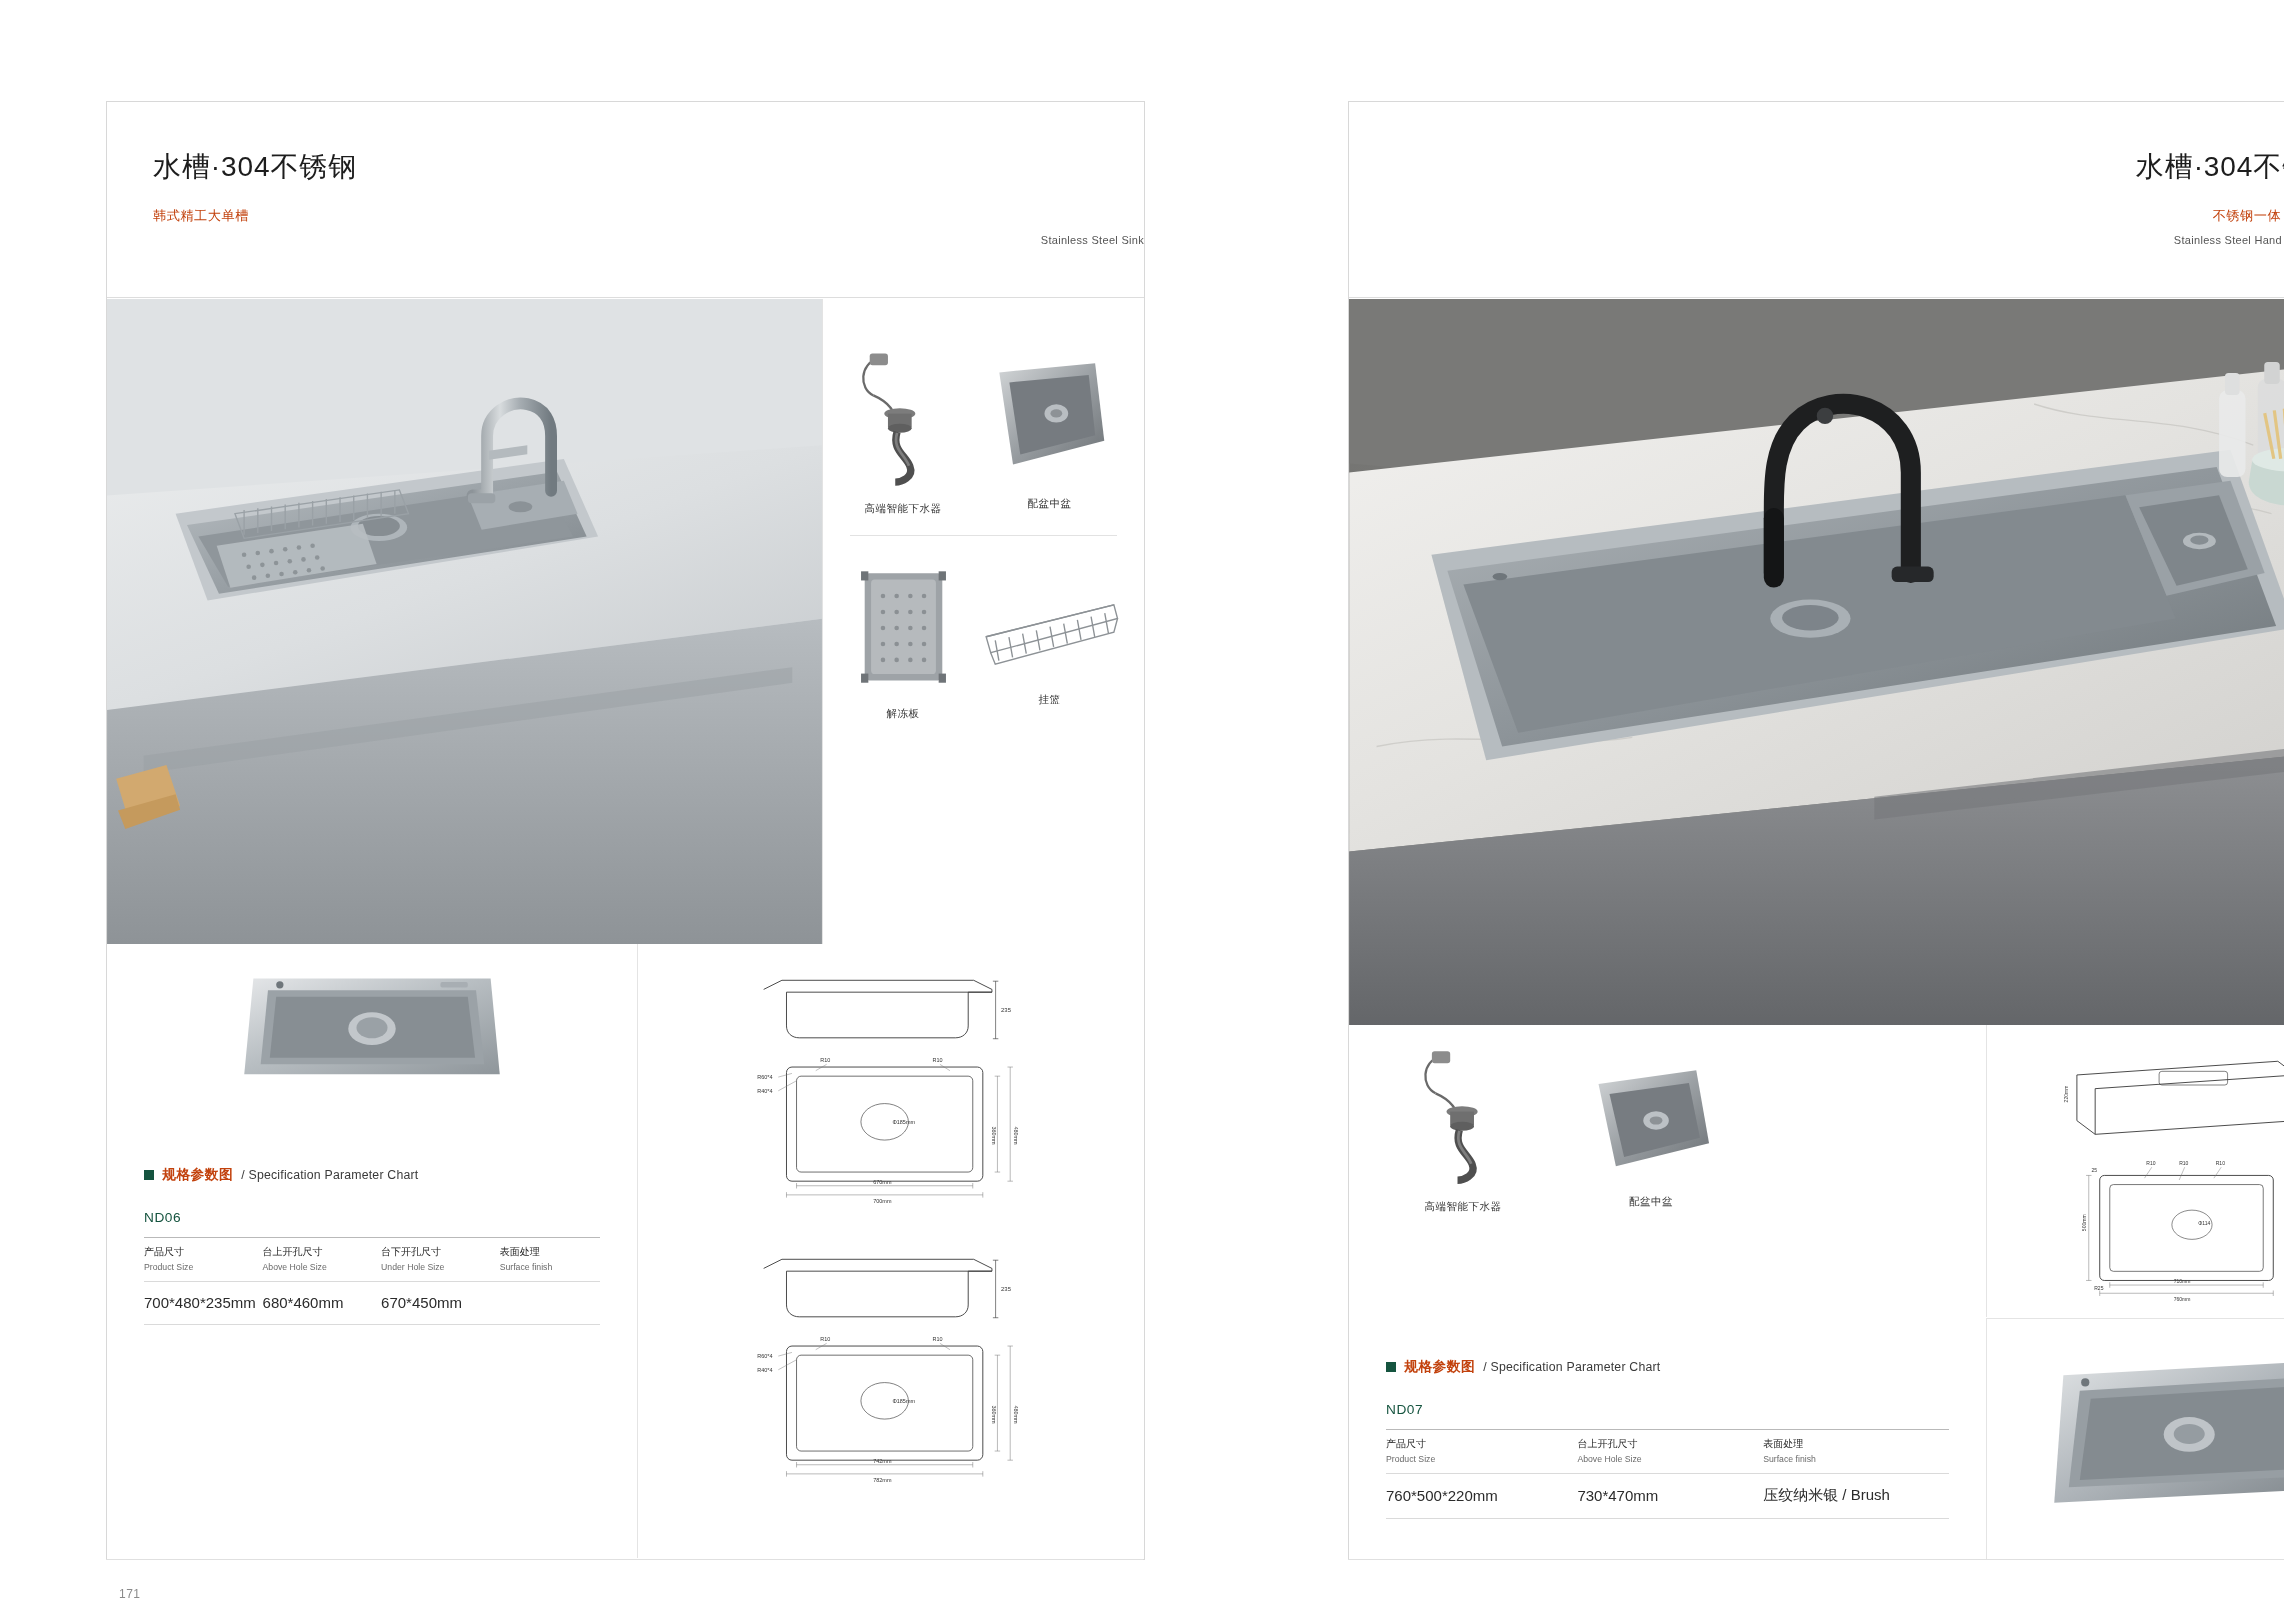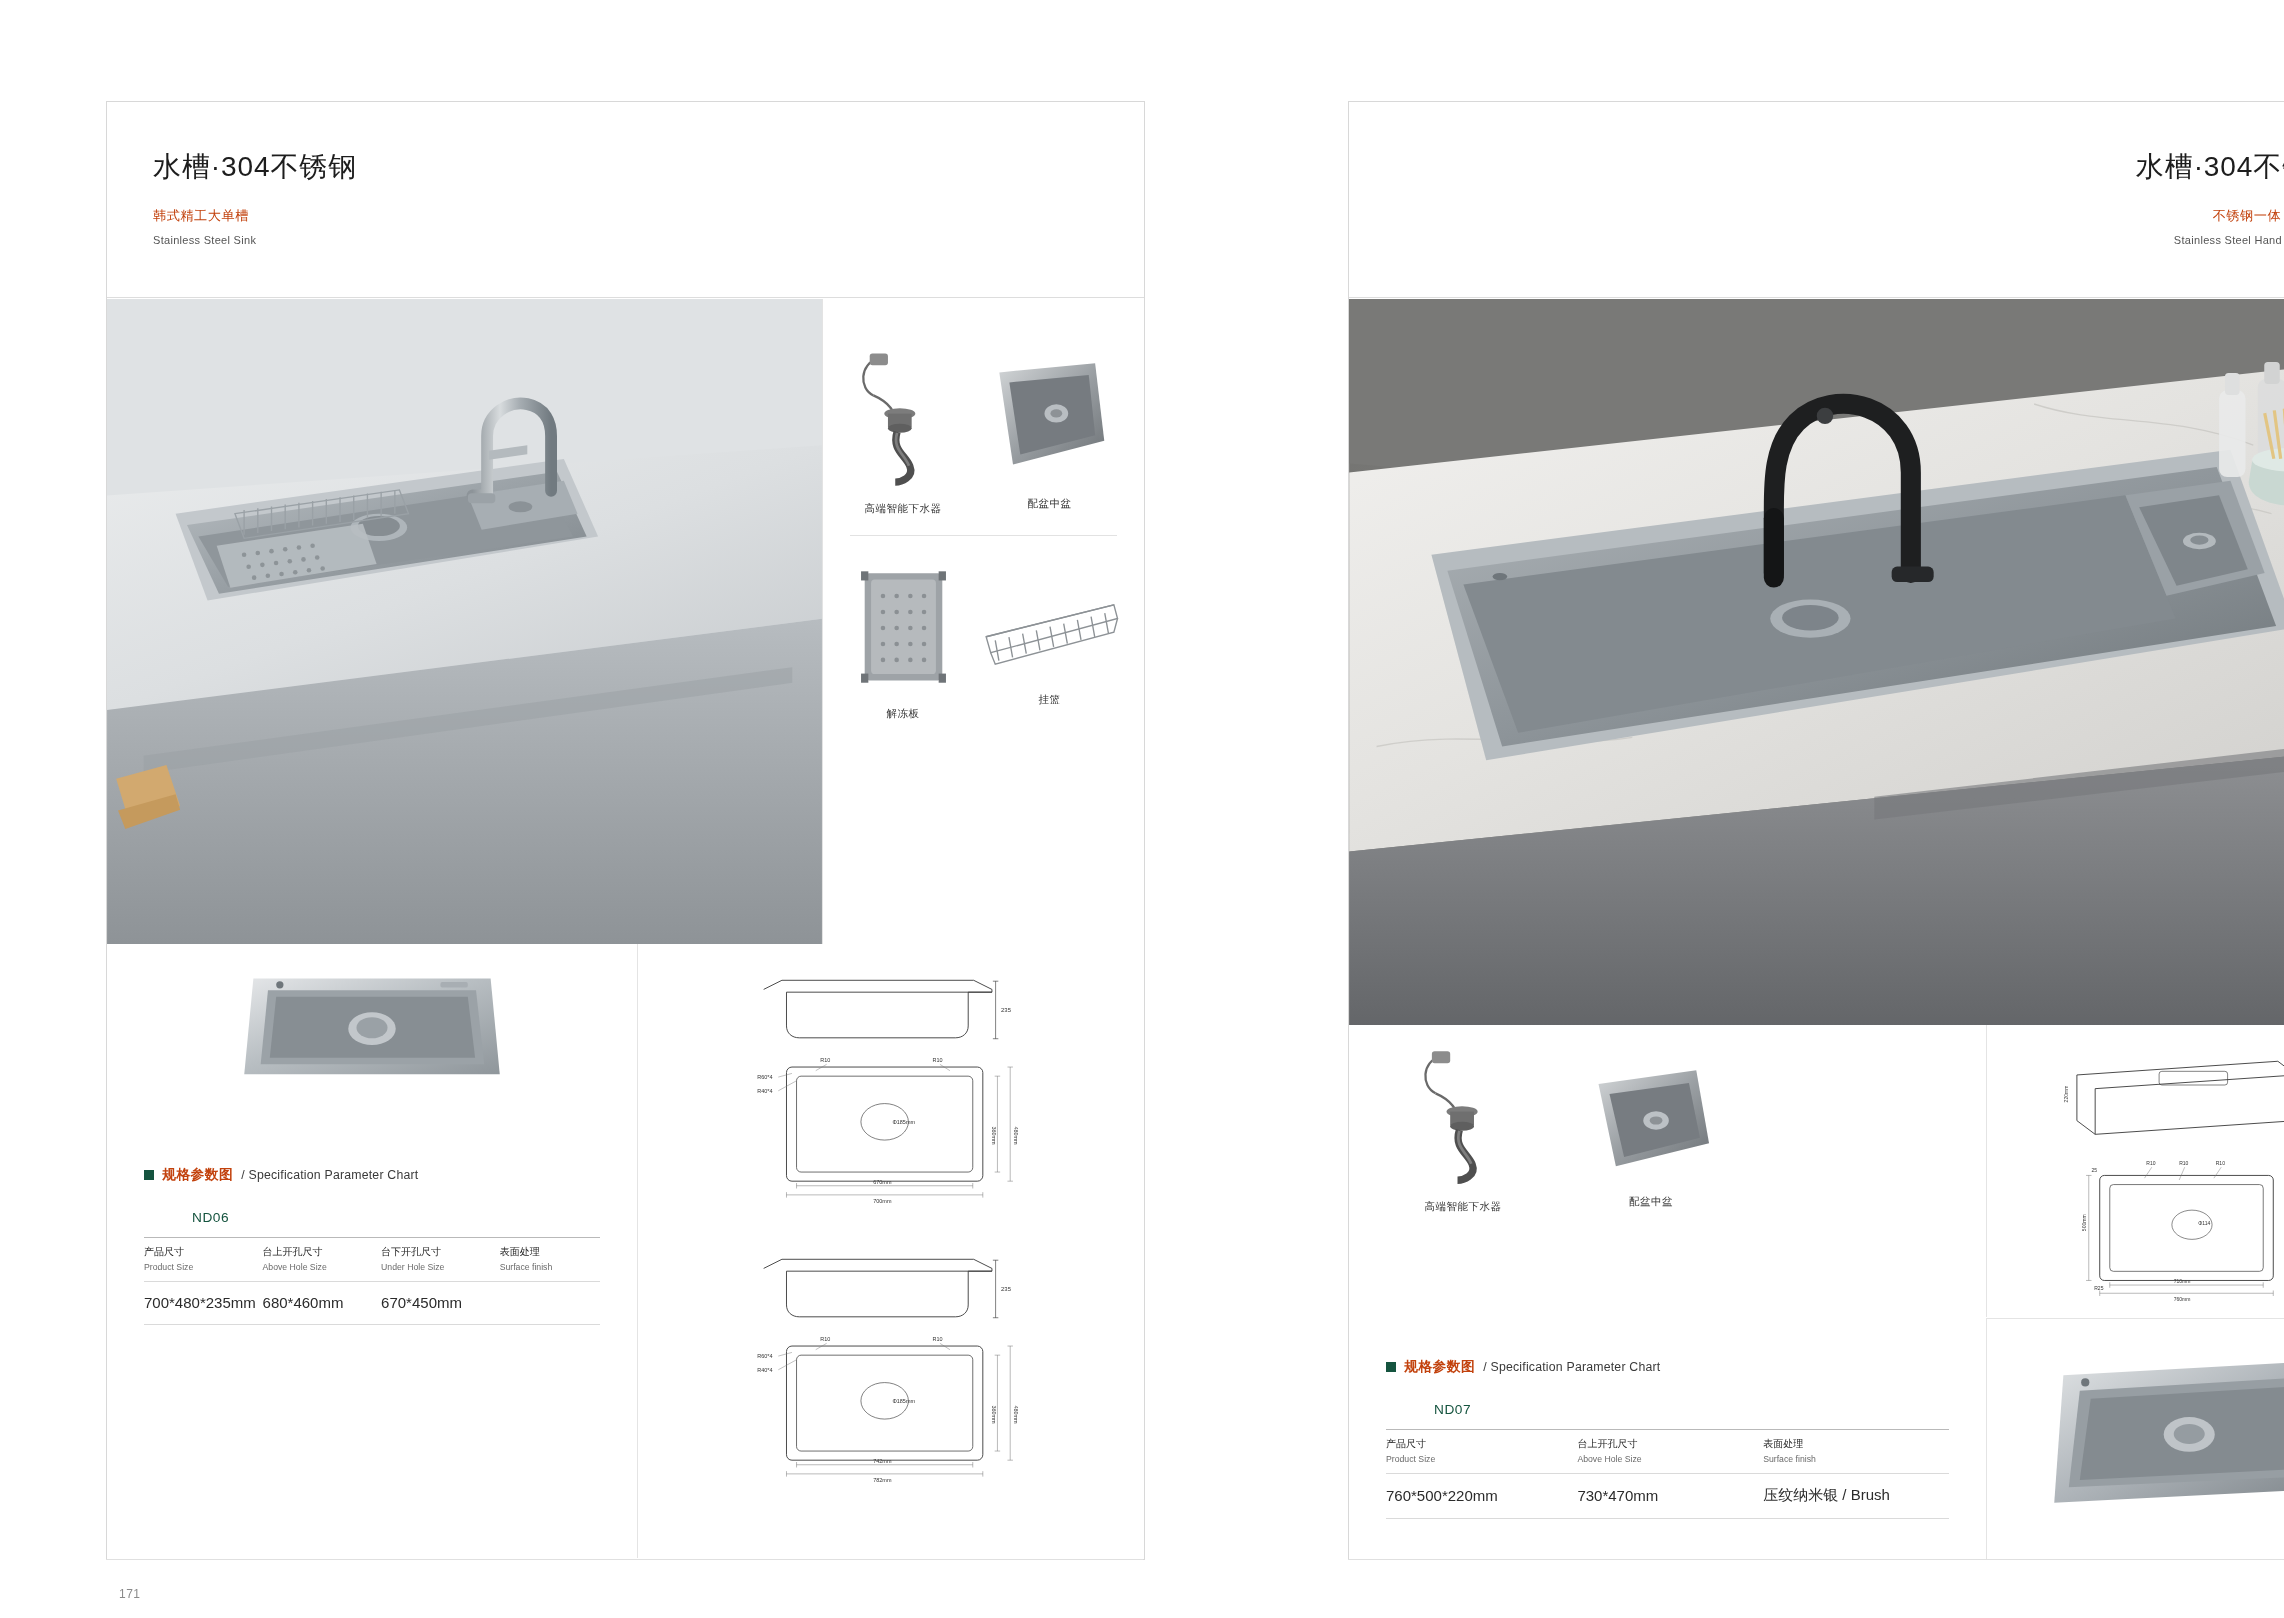--- a/index.html
+++ b/index.html
@@ -55,20 +55,21 @@
     font-size: 13.2px;
     color: #c2410c;
     margin: 0 0 9px 0;
     letter-spacing: 0.5px;
   }
   .title-en {
     font-size: 11px;
     color: #555;
     letter-spacing: 0.3px;
     margin: 0;
+    text-align: right;
   }
 
   
   .hero {
     position: absolute;
     overflow: hidden;
   }
   .hero-left {
     left: 0; top: 197px;
     width: 715px; height: 645px;
@@ -143,21 +144,20 @@
   .spec-title-en {
     font-size: 12.3px;
     color: #3a3a3a;
     letter-spacing: 0.2px;
   }
   .model-code {
     font-size: 13.7px;
     color: #15543f;
     letter-spacing: 0.5px;
     margin-bottom: 12px;
-    margin-left: 48px;
   }
   table.spec {
     width: 100%;
     border-collapse: collapse;
     font-size: 9.6px;
   }
   table.spec th {
     text-align: left;
     font-weight: 400;
     padding: 7.3px 0 9px 0;

